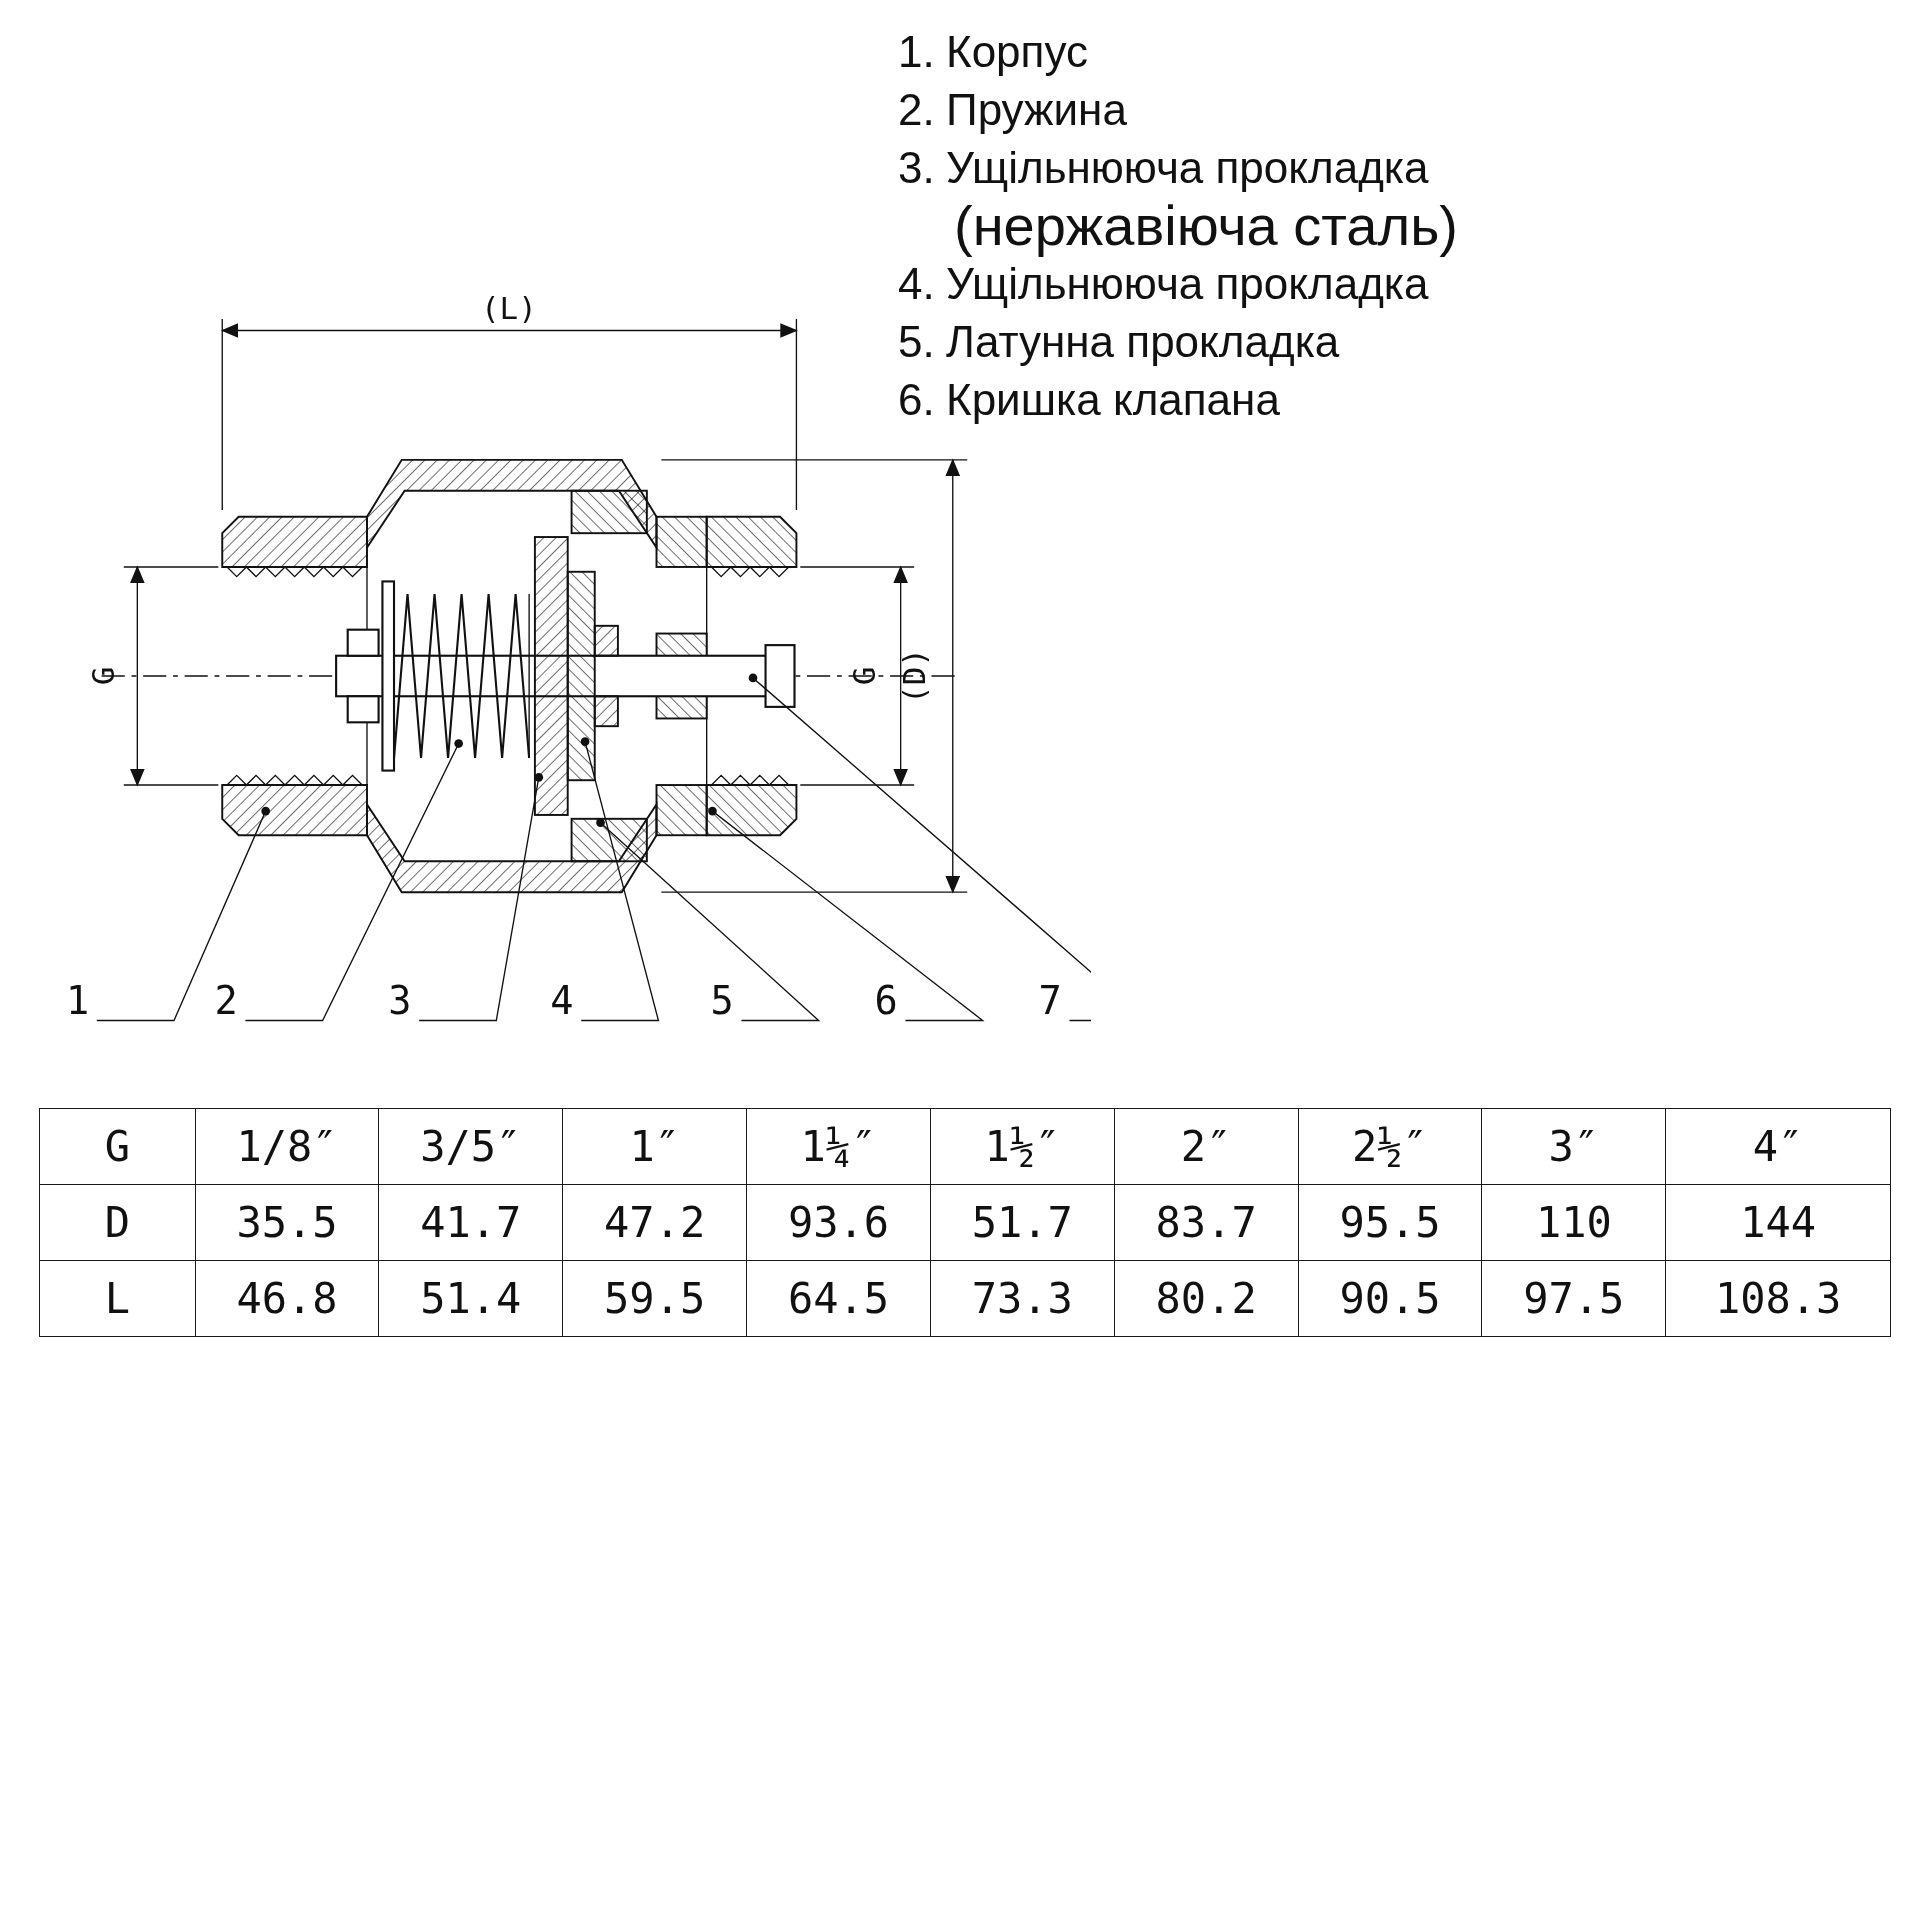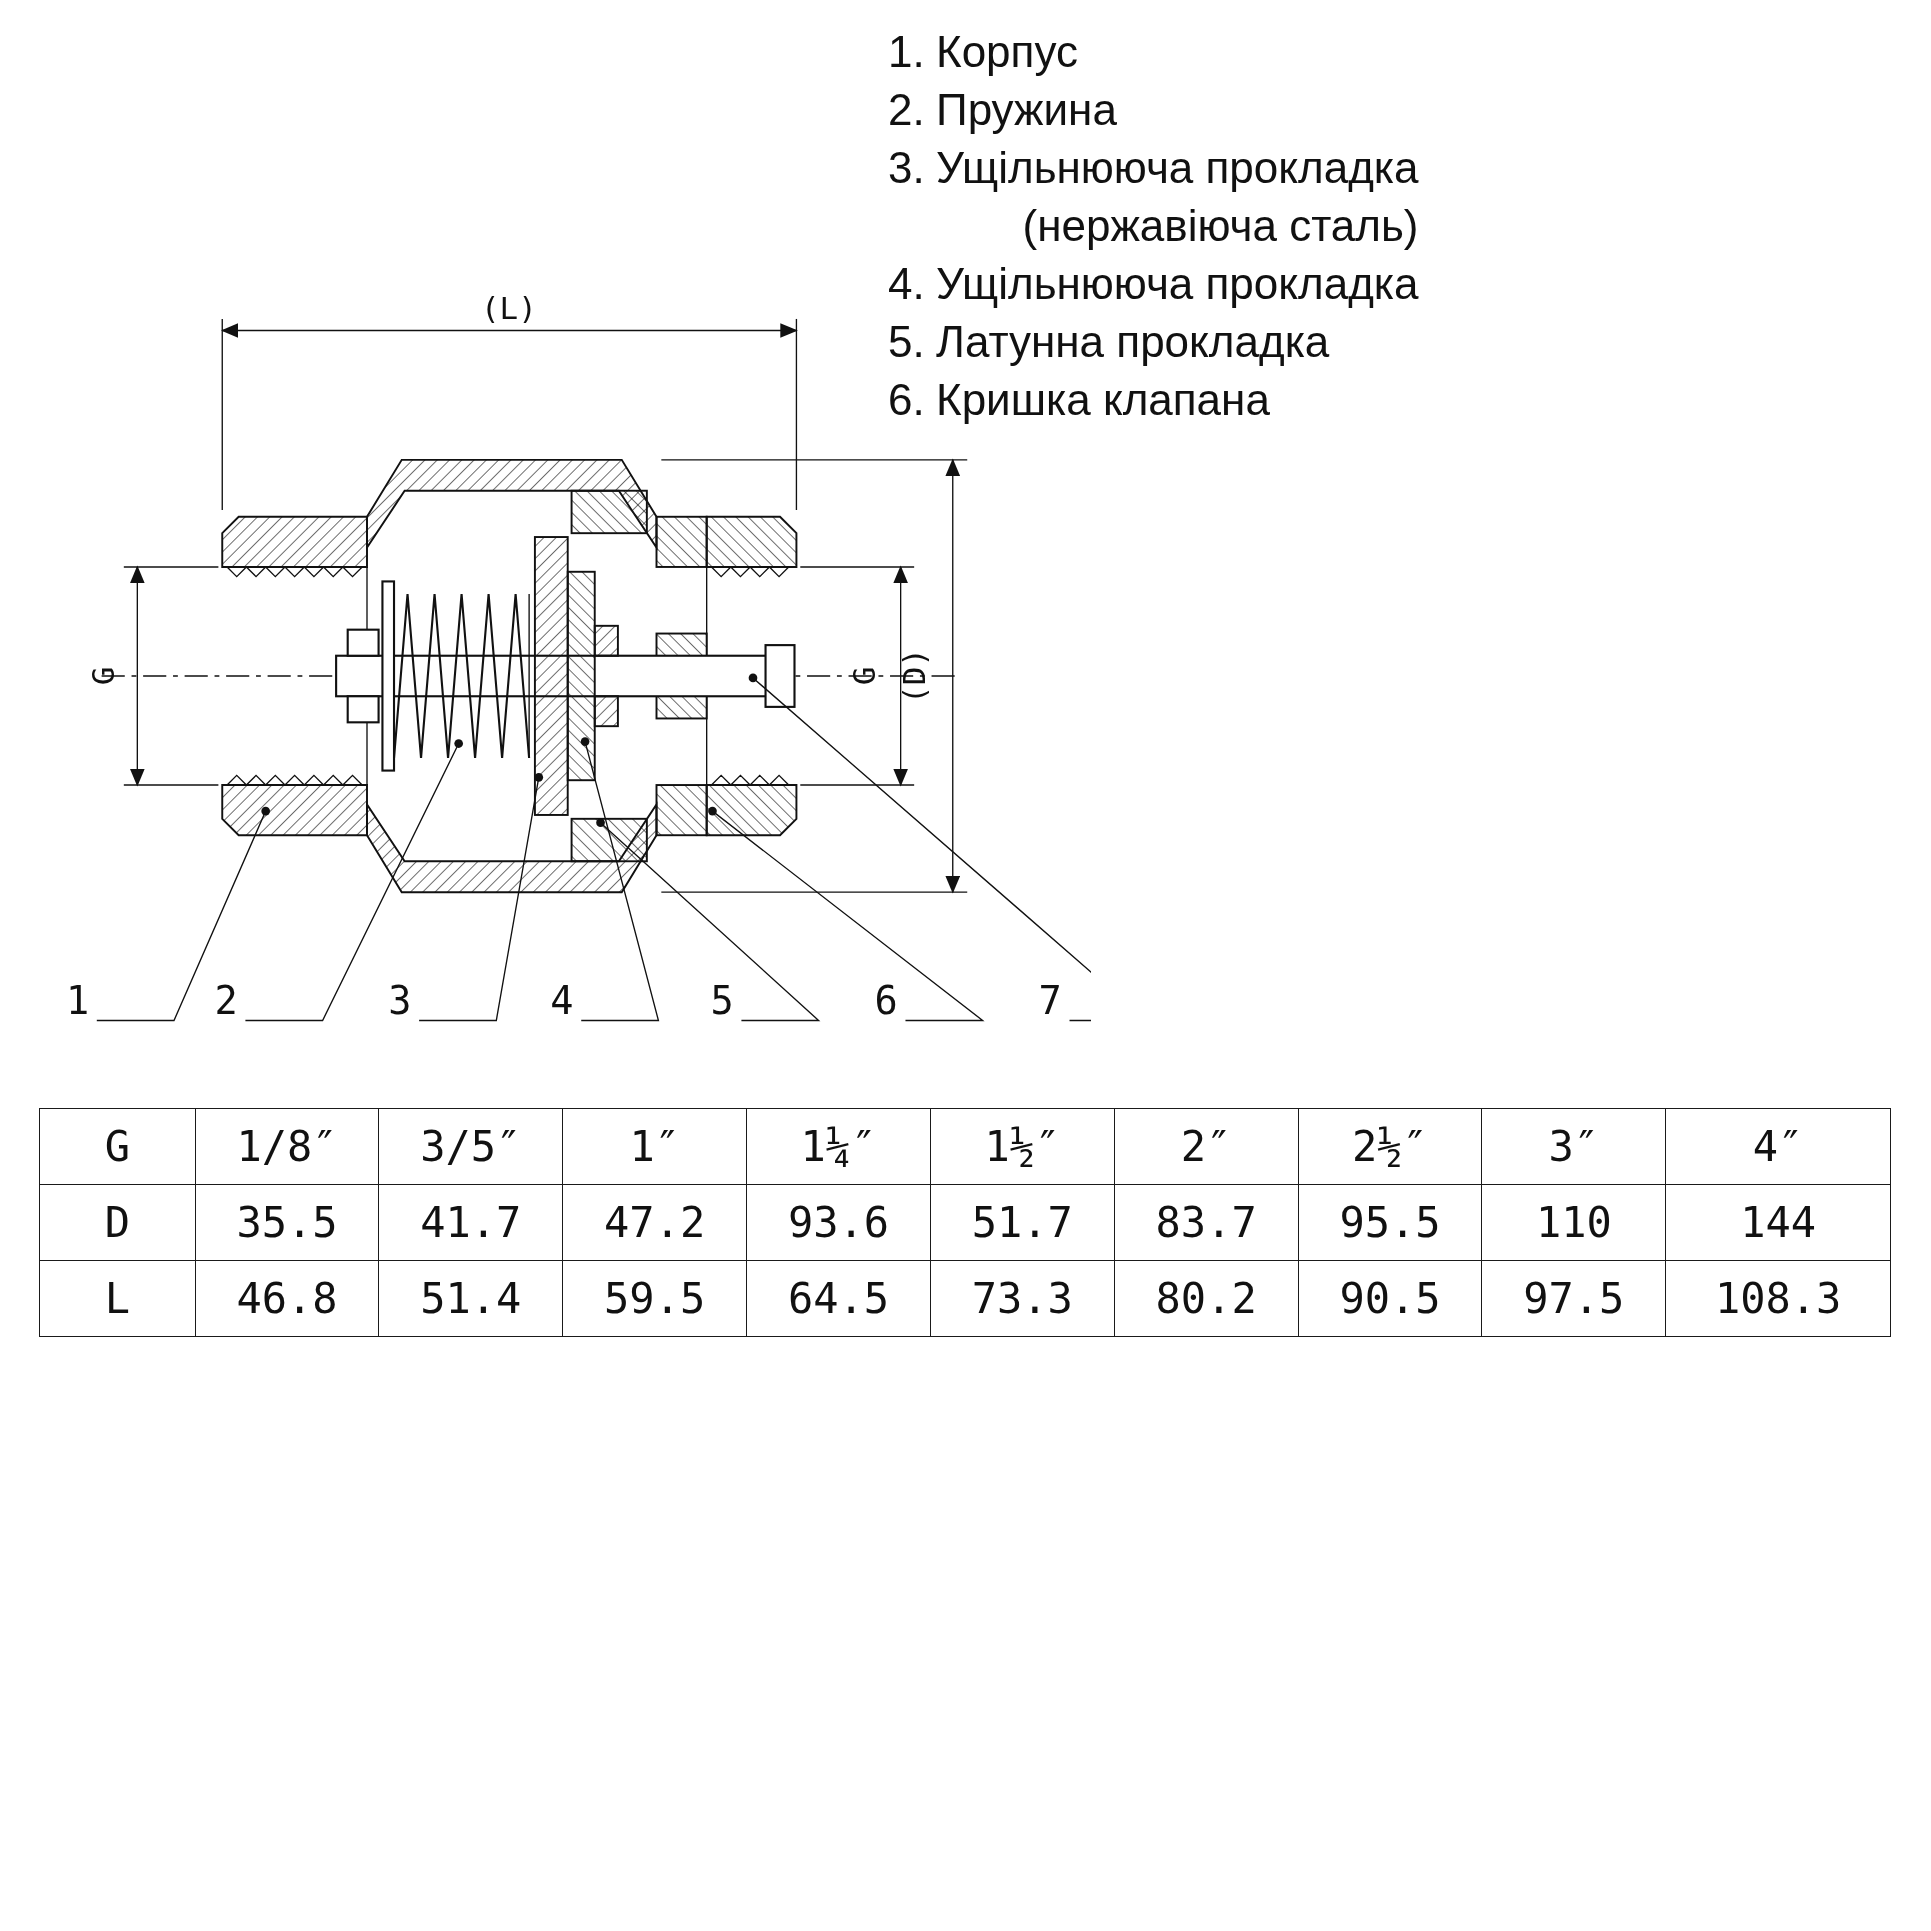--- a/index.html
+++ b/index.html
@@ -2,23 +2,23 @@
 <html><head>
 <meta charset="utf-8">
 <style>
   html,body{margin:0;padding:0;}
   body{
     width:1931px;height:1931px;background:#ffffff;position:relative;
     font-family:"Liberation Sans",sans-serif;color:#111;
   }
   
   .parts{position:absolute;left:888px;top:23px;list-style:none;margin:0;padding:0;}
-  .parts li{font-size:44px;line-height:58px;white-space:nowrap;}
+  .parts li{font-size:44px;line-height:58px;white-space:nowrap;margin-left:10px;}
   .pnum{display:inline-block;min-width:48px;}
-  .sub{padding-left:56px;font-size:44px;line-height:58px;text-align:right;}
+  .sub{padding-left:56px;font-size:56px;line-height:58px;text-align:right;}
   
   .drawing{position:absolute;left:29px;top:290px;width:1062px;height:772px;}
   .outline{fill:#ffffff;stroke:#111;stroke-width:2.2;}
   .hatch1{fill:url(#h1);stroke:#111;stroke-width:2;}
   .hatch2{fill:url(#h2);stroke:#111;stroke-width:2;}
   .thin{stroke:#111;stroke-width:1.4;fill:none;}
   .thick{stroke:#111;stroke-width:2.2;fill:none;}
   .dim{stroke:#111;stroke-width:1.4;fill:none;}
   .cline{stroke:#111;stroke-width:1.3;fill:none;stroke-dasharray:24 7 5 7;}
   .dimtext{font-family:"DejaVu Sans Mono",monospace;font-size:32px;fill:#111;}

